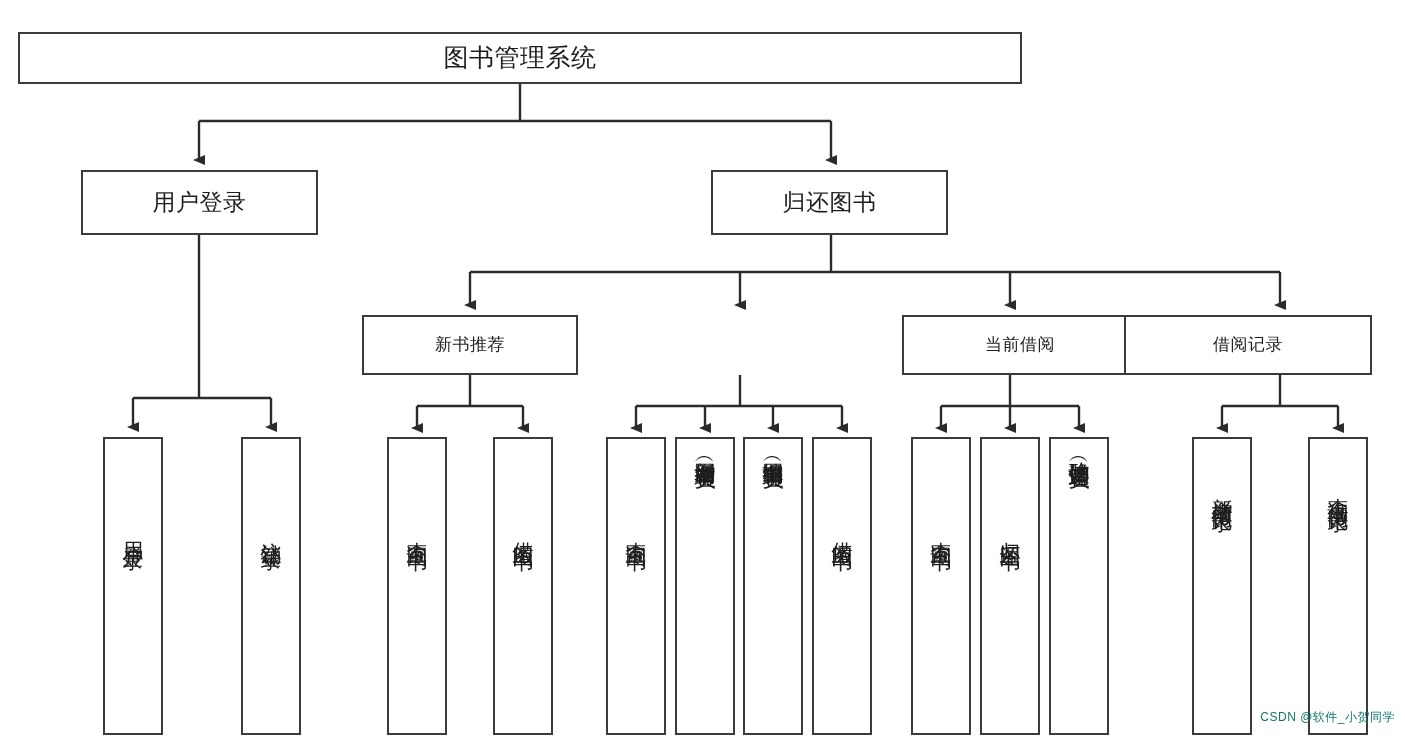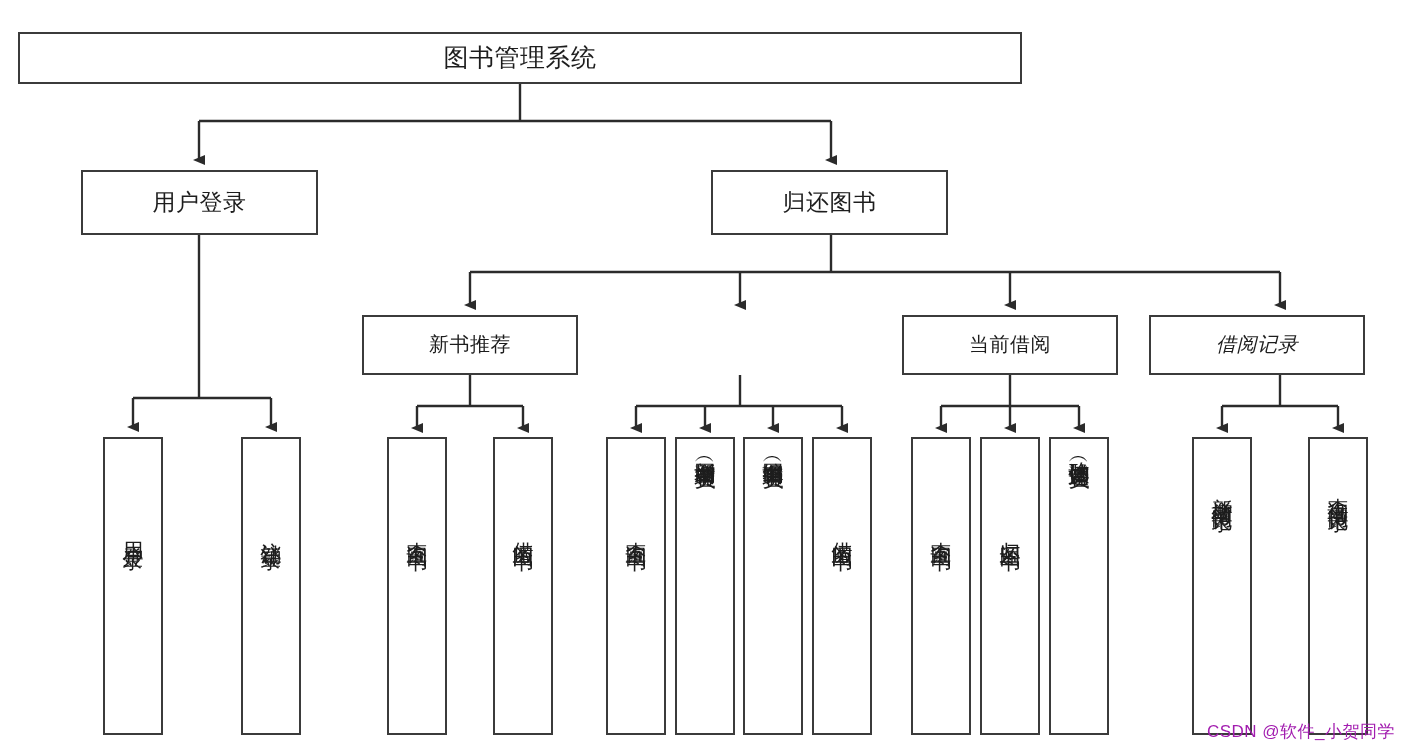--- a/index.html
+++ b/index.html
@@ -50,29 +50,29 @@
     padding-top: 2px;
   }
   .node.vert .node-label {
     writing-mode: vertical-rl;
     text-orientation: upright;
     line-height: 1.05;
     letter-spacing: 3px;
   }
   .level0 { font-size: 25px; }
   .level1 { font-size: 23px; }
-  .level2 { font-size: 20px; }
+  .level2 { font-size: 17px; }
   .leaf   { font-size: 21px; }
   .leaf.tall .node-label { letter-spacing: 1px; }
   .watermark {
     position: absolute;
     right: 10px;
-    bottom: 4px;
-    font-size: 17px;
-    color: #a21caf;
+    bottom: 21px;
+    font-size: 12px;
+    color: #0f766e;
     white-space: nowrap;
     letter-spacing: 0.5px;
   }
 </style>
 </head>
 <body>
 
 <div id="canvas">
 
   <svg id="wires" viewBox="0 0 1405 747">
@@ -134,24 +134,24 @@
   <div class="node horiz level1" style="left:81px; top:170px; width:237px; height:65px;">
     <span class="node-label">用户登录</span>
   </div>
   <div class="node horiz level1" style="left:711px; top:170px; width:237px; height:65px;">
     <span class="node-label">归还图书</span>
   </div>
 
   <div class="node horiz level2" style="left:362px; top:315px; width:216px; height:60px;">
     <span class="node-label">新书推荐</span>
   </div>
-  <div class="node horiz level2" style="left:902px; top:315px; width:216px; height:60px;">
+  <div class="node horiz level2" style="left:902px; top:315px; width:236px; height:60px;">
     <span class="node-label">当前借阅</span>
   </div>
-  <div class="node horiz level2" style="left:1149px; top:315px; width:216px; height:60px;font-style:italic;">
+  <div class="node horiz level2" style="left:1124px; top:315px; width:248px; height:60px;">
     <span class="node-label">借阅记录</span>
   </div>
 
   <div class="node vert leaf" style="left:103px; top:437px; width:60px; height:298px; padding-top:86px;">
     <span class="node-label">用户登录</span>
   </div>
   <div class="node vert leaf" style="left:241px; top:437px; width:60px; height:298px; padding-top:86px;">
     <span class="node-label">注销登录</span>
   </div>
 

